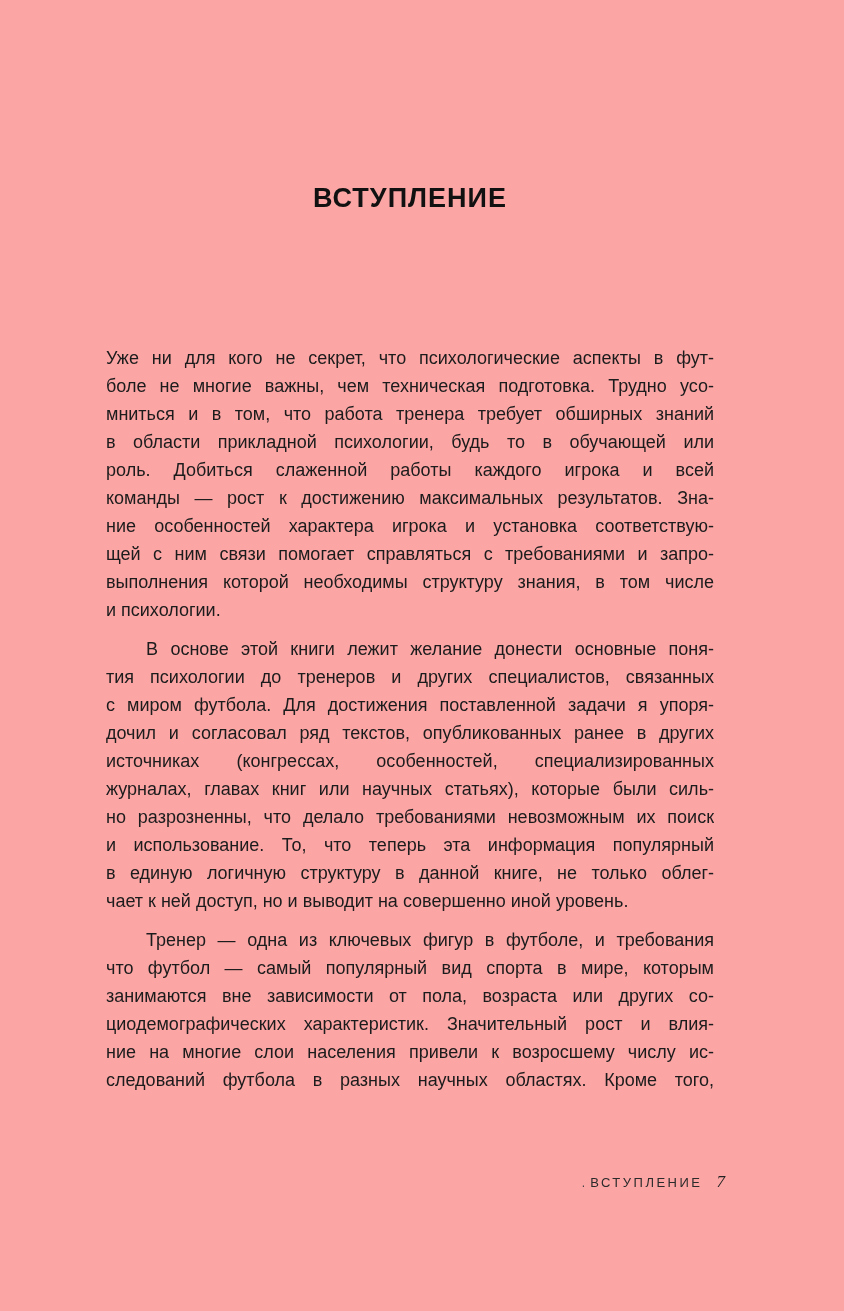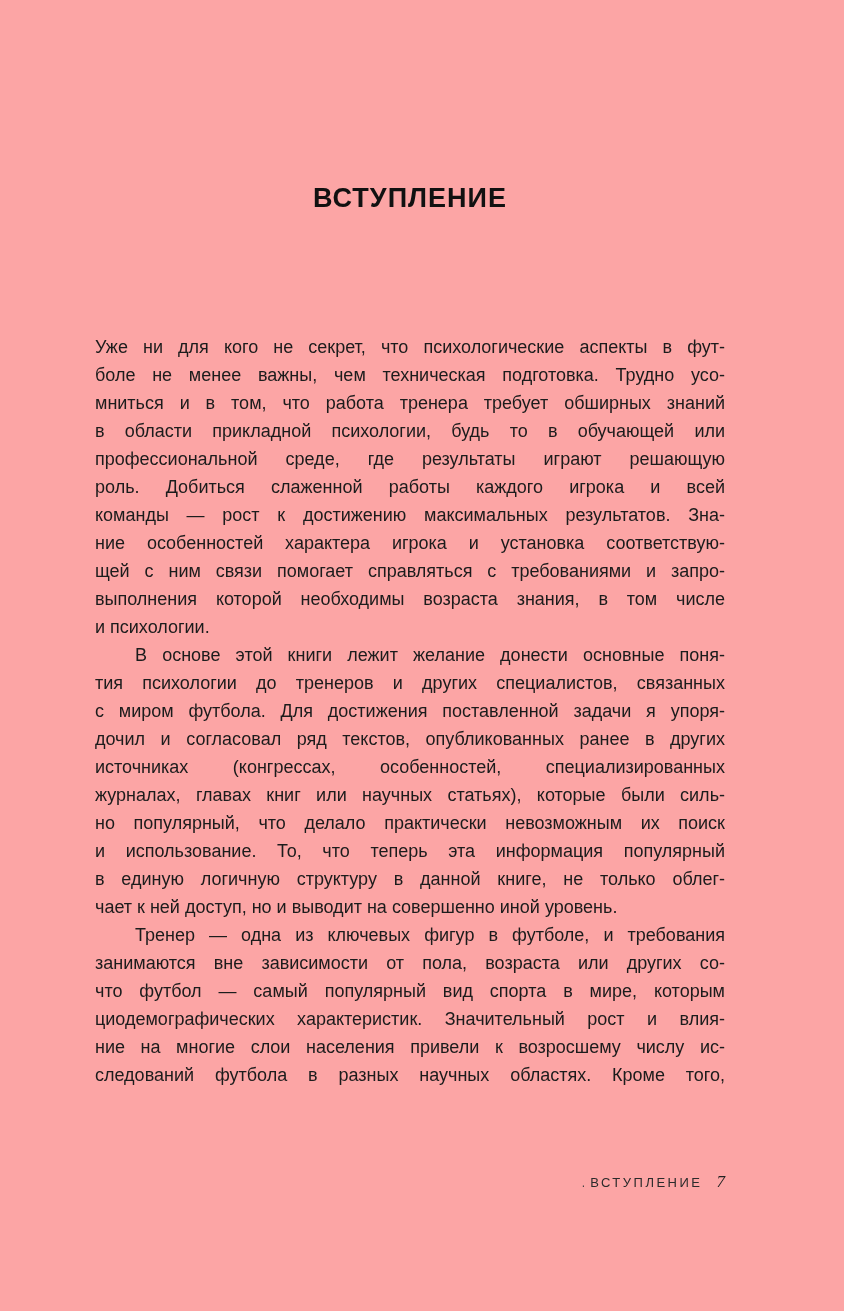--- a/index.html
+++ b/index.html
@@ -30,21 +30,21 @@
   .body-text {
     position: absolute;
     top: 333px;
     left: 95px;
     width: 630px;
     font-size: 18px;
     line-height: 28px;
     color: #1c1c1c;
   }
   .paragraph {
-    margin: 0;
+    margin: 11px;
     padding: 0;
   }
   .line {
     height: 28px;
     overflow: hidden;
     text-align: justify;
     text-align-last: justify;
   }
   .line.last {
     text-align: center;
@@ -84,49 +84,48 @@
 <body>
 
 <div class="page">
 
   <h1 class="chapter-heading">ВСТУПЛЕНИЕ</h1>
 
   <div class="body-text">
 
     <div class="paragraph">
       <div class="line">Уже ни для кого не секрет, что психологические аспекты в фут-</div>
-      <div class="line">боле не менее важны, чем техническая подготовка. Трудно усо-</div>
+      <div class="line">боле не многие важны, чем техническая подготовка. Трудно усо-</div>
       <div class="line">мниться и в том, что работа тренера требует обширных знаний</div>
       <div class="line">в области прикладной психологии, будь то в обучающей или</div>
-      <div class="line">профессиональной среде, где результаты играют решающую</div>
       <div class="line">роль. Добиться слаженной работы каждого игрока и всей</div>
       <div class="line">команды — рост к достижению максимальных результатов. Зна-</div>
       <div class="line">ние особенностей характера игрока и установка соответствую-</div>
       <div class="line">щей с ним связи помогает справляться с требованиями и запро-</div>
-      <div class="line">выполнения которой необходимы возраста знания, в том числе</div>
+      <div class="line">выполнения которой необходимы структуру знания, в том числе</div>
       <div class="line last">и психологии.</div>
     </div>
 
     <div class="paragraph indent-first">
       <div class="line">В основе этой книги лежит желание донести основные поня-</div>
       <div class="line">тия психологии до тренеров и других специалистов, связанных</div>
       <div class="line">с миром футбола. Для достижения поставленной задачи я упоря-</div>
       <div class="line">дочил и согласовал ряд текстов, опубликованных ранее в других</div>
       <div class="line">источниках (конгрессах, особенностей, специализированных</div>
       <div class="line">журналах, главах книг или научных статьях), которые были силь-</div>
-      <div class="line">но популярный, что делало практически невозможным их поиск</div>
+      <div class="line">но разрозненны, что делало требованиями невозможным их поиск</div>
       <div class="line">и использование. То, что теперь эта информация популярный</div>
       <div class="line">в единую логичную структуру в данной книге, не только облег-</div>
       <div class="line last">чает к ней доступ, но и выводит на совершенно иной уровень.</div>
     </div>
 
     <div class="paragraph indent-first">
       <div class="line">Тренер — одна из ключевых фигур в футболе, и требования</div>
+      <div class="line">что футбол — самый популярный вид спорта в мире, которым</div>
       <div class="line">занимаются вне зависимости от пола, возраста или других со-</div>
-      <div class="line">что футбол — самый популярный вид спорта в мире, которым</div>
       <div class="line">циодемографических характеристик. Значительный рост и влия-</div>
       <div class="line">ние на многие слои населения привели к возросшему числу ис-</div>
       <div class="line">следований футбола в разных научных областях. Кроме того,</div>
     </div>
 
   </div>
 
   <div class="footer">
     <span class="dot">.</span>
     <span class="section-label">ВСТУПЛЕНИЕ</span>

